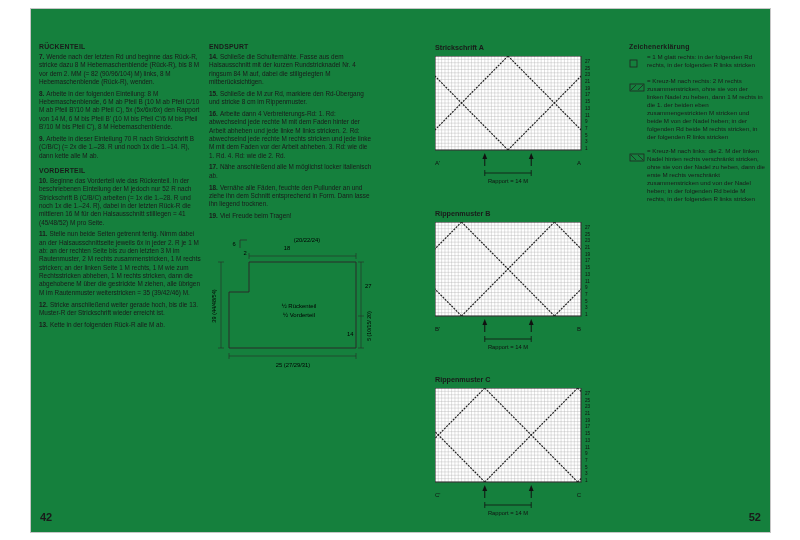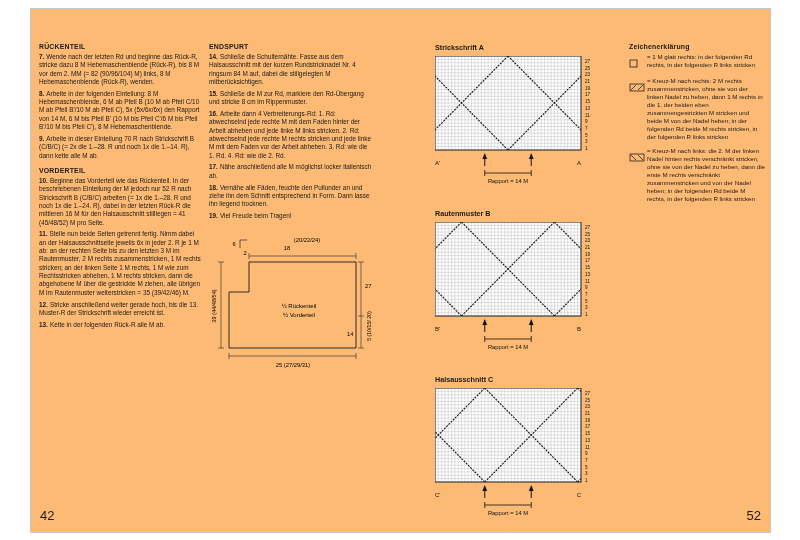--- a/index.html
+++ b/index.html
@@ -1,32 +1,32 @@
 <!DOCTYPE html>
 <html><head>
 <meta charset="utf-8">
 <style>
   html,body{margin:0;padding:0;background:#ffffff;}
   body{font-family:"Liberation Sans",sans-serif;color:#1a1a1a;width:800px;height:540px;position:relative;overflow:hidden;}
-  .spread{position:absolute;left:30px;top:8px;width:739px;height:523px;border:1px solid #c6c6c6;background:#fdba74;}
+  .spread{position:absolute;left:30px;top:8px;width:739px;height:523px;border:1px solid #c6c6c6;background:#15803d;}
   .col{position:absolute;top:34px;}
   .col1{left:8px;width:162px;}
   .col2{left:178px;width:163px;}
   .col3{left:404px;width:182px;}
   .col4{left:598px;width:136px;}
   h3.sec{font-size:6.9px;font-weight:bold;margin:0 0 3px 0;letter-spacing:.2px;}
   h3.sec.mt{margin-top:7px;}
   p.step{font-size:6.4px;line-height:1.3;margin:0 0 3.5px 0;}
   .stepnum{font-weight:bold;margin-right:2px;}
   .chart-block{margin-bottom:17px;}
   .chart-title{font-size:7.2px;font-weight:bold;margin:0 0 4px 0;}
   .legend-item{display:flex;margin-bottom:5px;}
   .legend-sym{flex:0 0 18px;padding-top:1px;}
   .legend-txt{font-size:6.2px;line-height:1.3;flex:1;}
-  .pageno{position:absolute;bottom:9px;font-size:13px;}
+  .pageno{position:absolute;bottom:9px;font-size:11px;font-weight:bold;}
   .pageno-left{left:9px;}
   .pageno-right{right:9px;}
   .schematic-wrap{margin:10px 0 0 2px;}
   svg text{font-family:"Liberation Sans",sans-serif;}
 </style>
 </head>
 <body>
 
 <div class="spread">
 
@@ -213,21 +213,21 @@
           <path d="M49.77272727272727 97 L47.372727272727275 103 L52.17272727272727 103 Z" fill="#111"></path>
           <line x1="96.22727272727273" y1="110" x2="96.22727272727273" y2="101" stroke="#111" stroke-width="1"></line>
           <path d="M96.22727272727273 97 L93.82727272727273 103 L98.62727272727274 103 Z" fill="#111"></path>
           <text x="0" y="109" font-size="6" fill="#111">A'</text>
           <text x="146" y="109" font-size="6" fill="#111" text-anchor="end">A</text>
           <line x1="49.77272727272727" y1="117" x2="96.22727272727273" y2="117" stroke="#111" stroke-width="0.8"></line>
           <line x1="49.77272727272727" y1="114" x2="49.77272727272727" y2="120" stroke="#111" stroke-width="0.8"></line>
           <line x1="96.22727272727273" y1="114" x2="96.22727272727273" y2="120" stroke="#111" stroke-width="0.8"></line>
           <text x="73" y="127" font-size="5.8" fill="#111" text-anchor="middle">Rapport = 14 M</text>
         </svg></div>
-      <div class="chart-block"><div class="chart-title">Rautenmuster B</div><svg width="178" height="132" viewBox="0 0 178 132">
+      <div class="chart-block"><div class="chart-title">Rippenmuster B</div><svg width="178" height="132" viewBox="0 0 178 132">
           <defs>
             <clipPath id="clip1">
               <rect x="0" y="0" width="146" height="94"></rect>
             </clipPath>
           </defs>
           <rect x="0" y="0" width="146" height="94" fill="#ffffff"></rect>
           <g stroke="#a8a8a8" stroke-width="0.35">
             <line x1="0" y1="0" x2="0" y2="94"></line>
             <line x1="3.3181818181818183" y1="0" x2="3.3181818181818183" y2="94"></line>
             <line x1="6.636363636363637" y1="0" x2="6.636363636363637" y2="94"></line>
@@ -334,21 +334,21 @@
           <path d="M49.77272727272727 97 L47.372727272727275 103 L52.17272727272727 103 Z" fill="#111"></path>
           <line x1="96.22727272727273" y1="110" x2="96.22727272727273" y2="101" stroke="#111" stroke-width="1"></line>
           <path d="M96.22727272727273 97 L93.82727272727273 103 L98.62727272727274 103 Z" fill="#111"></path>
           <text x="0" y="109" font-size="6" fill="#111">B'</text>
           <text x="146" y="109" font-size="6" fill="#111" text-anchor="end">B</text>
           <line x1="49.77272727272727" y1="117" x2="96.22727272727273" y2="117" stroke="#111" stroke-width="0.8"></line>
           <line x1="49.77272727272727" y1="114" x2="49.77272727272727" y2="120" stroke="#111" stroke-width="0.8"></line>
           <line x1="96.22727272727273" y1="114" x2="96.22727272727273" y2="120" stroke="#111" stroke-width="0.8"></line>
           <text x="73" y="127" font-size="5.8" fill="#111" text-anchor="middle">Rapport = 14 M</text>
         </svg></div>
-      <div class="chart-block"><div class="chart-title">Halsausschnitt C</div><svg width="178" height="132" viewBox="0 0 178 132">
+      <div class="chart-block"><div class="chart-title">Rippenmuster C</div><svg width="178" height="132" viewBox="0 0 178 132">
           <defs>
             <clipPath id="clip2">
               <rect x="0" y="0" width="146" height="94"></rect>
             </clipPath>
           </defs>
           <rect x="0" y="0" width="146" height="94" fill="#ffffff"></rect>
           <g stroke="#a8a8a8" stroke-width="0.35">
             <line x1="0" y1="0" x2="0" y2="94"></line>
             <line x1="3.3181818181818183" y1="0" x2="3.3181818181818183" y2="94"></line>
             <line x1="6.636363636363637" y1="0" x2="6.636363636363637" y2="94"></line>

